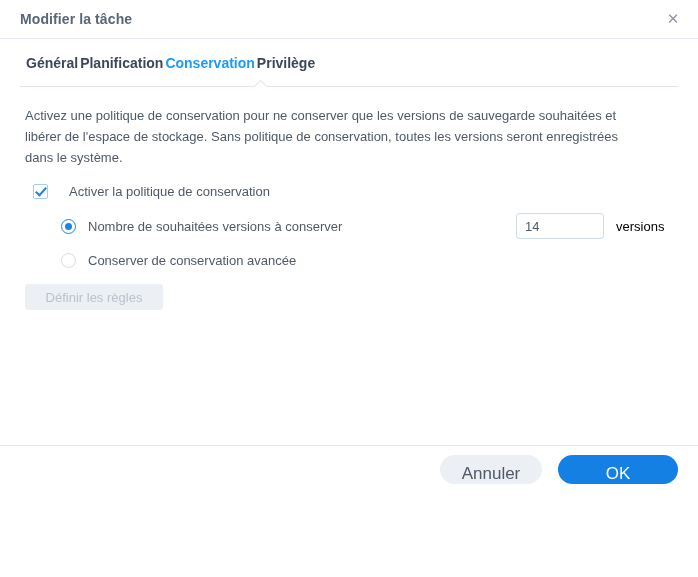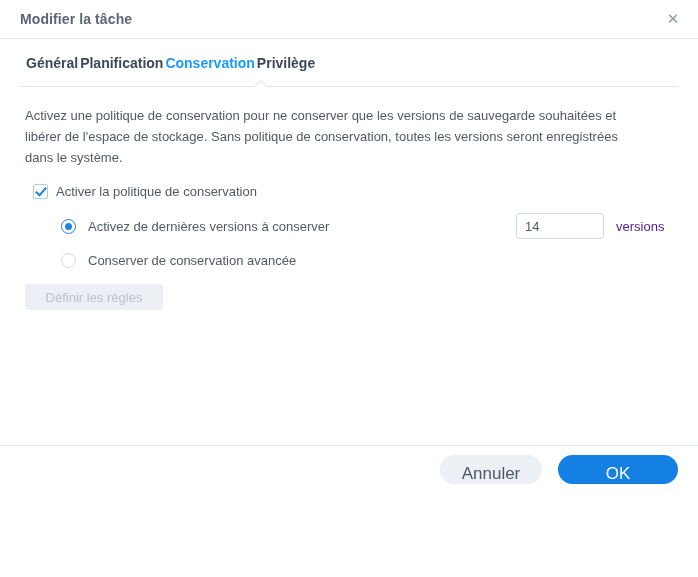--- a/index.html
+++ b/index.html
@@ -119,21 +119,21 @@
     line-height: 21px;
     color: #4f5a66;
     max-width: 600px;
     margin: 0 0 16px 0;
   }
 
   
   .check-row {
     display: flex;
     align-items: center;
-    gap: 8px;
+    gap: 21px;
     margin: 0 0 10px 8px;
     cursor: pointer;
   }
   .checkbox {
     position: relative;
     width: 15px;
     height: 15px;
     border: 1px solid #a9cdf0;
     border-radius: 2px;
     background: #ffffff;
@@ -217,21 +217,21 @@
     padding: 12px 8px;
     outline: none;
   }
   .num-input.disabled {
     background: #f3f6f9;
     border-color: #dfe6ed;
     color: #b6bfc9;
   }
   .unit-label {
     font-size: 13px;
-    color: #4c1d95;
+    color: #000000;
   }
 
   
   .rules-row {
     margin-top: 7px;
   }
   .rules-btn {
     min-width: 138px;
     height: 26px;
     padding: 0 16px;
@@ -300,21 +300,21 @@
 
     <p class="desc">Activez une politique de conservation pour ne conserver que les versions de sauvegarde souhaitées et libérer de l'espace de stockage. Sans politique de conservation, toutes les versions seront enregistrées dans le système.</p>
 
     <div class="check-row">
       <span class="checkbox checked"></span>
       <span class="check-label">Activer la politique de conservation</span>
     </div>
 
     <div class="option-row">
       <span class="radio selected"></span>
-      <span class="option-label">Activez de dernières versions à conserver</span>
+      <span class="option-label">Nombre de souhaitées versions à conserver</span>
       <span class="field-group">
         <input class="num-input" type="text" value="14" style="">
         <span class="unit-label">versions</span>
       </span>
     </div>
 
 
     <div class="option-row">
       <span class="radio"></span>
       <span class="option-label">Conserver de conservation avancée</span>

